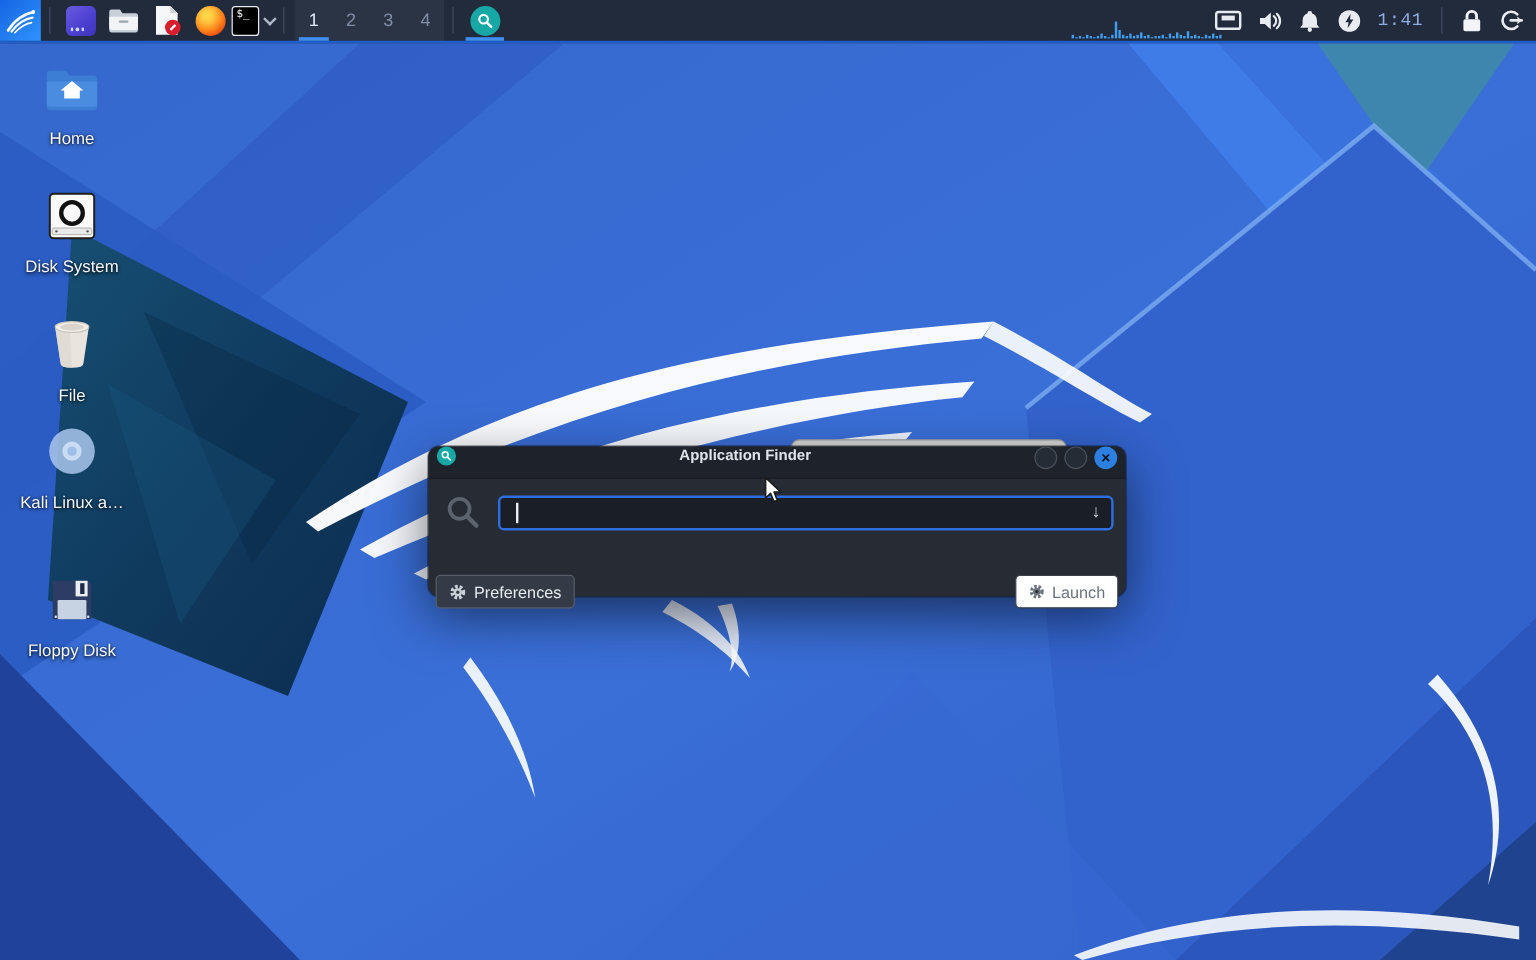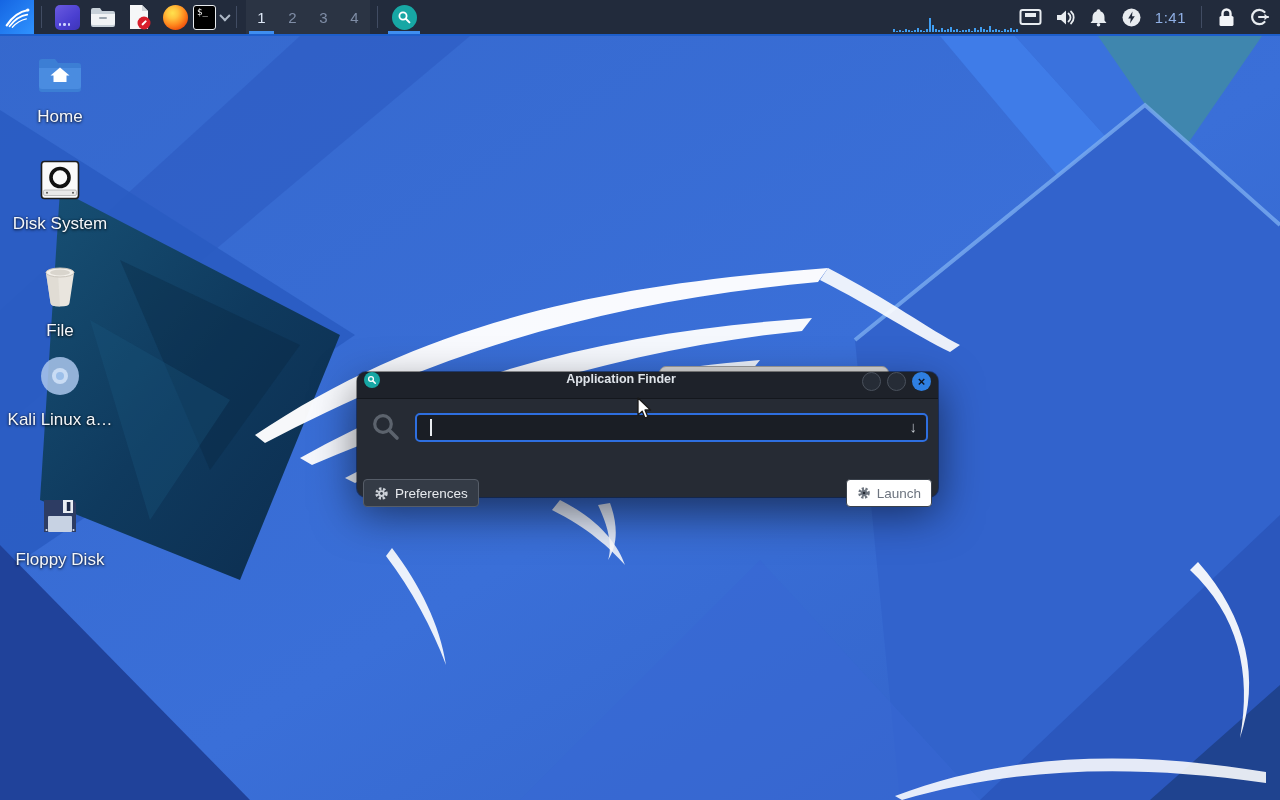--- a/index.html
+++ b/index.html
@@ -35,32 +35,32 @@
   .ws-group { display:flex; height:34px; background:rgba(255,255,255,0.045); margin-left:2px; }
   .ws-btn { width:31px; height:34px; display:flex; align-items:center; justify-content:center; font-size:15px; color:#7f8da6; position:relative; }
   .ws-btn.active { color:#dde7f5; }
   .ws-btn.active::after, .appfinder-btn.active::after {
     content:""; position:absolute; left:3px; right:3px; bottom:0; height:3px; background:#3f8ef0;
   }
   .appfinder-btn { width:38px; }
   .teal-circle { width:25px; height:25px; border-radius:50%; background:#17a7a4; display:flex; align-items:center; justify-content:center; }
   .cpu-graph { position:absolute; left:893px; bottom:2px; width:128px; height:14px; display:flex; align-items:flex-end; gap:1px; }
   .cpu-bar { width:2px; background:#3f9ef2; flex:0 0 auto; }
-  .panel-right { margin-left:auto; display:flex; align-items:center; gap:14px; padding-right:10px; }
+  .panel-right { margin-left:auto; display:flex; align-items:center; gap:14px; padding-right:10px;font-family:Liberation Mono, monospace; }
   .clock { font-size:15px; color:#8fafe4; letter-spacing:.5px; }
   .panel-right .panel-sep { margin:0 1px; }
 
   
   .dicon {
     position:absolute; left:12px; width:96px;
     display:flex; flex-direction:column; align-items:center; gap:15px;
     z-index:10; cursor:default;
   }
   .dicon .dlabel {
-    font-size:17px; color:#f4f7fb; text-align:center; line-height:1.1;
+    font-size:14px; color:#f4f7fb; text-align:center; line-height:1.1;
     text-shadow:0 1px 3px rgba(0,0,0,.75), 0 0 2px rgba(0,0,0,.5);
     white-space:nowrap;
   }
 
   
   .behind-window {
     position:absolute; left:659px; top:366px; width:230px; height:14px;
     background:#d6d6d6; border:1px solid #9c9c9c; border-radius:7px 7px 0 0; z-index:90;
   }
 
@@ -314,21 +314,21 @@
   <span class="dlabel">File</span>
 </div>
 <div class="dicon" style="top:356px">
   <svg width="40" height="40" viewBox="0 0 40 40">
     <circle cx="20" cy="20" r="19" fill="#aac6ec" opacity=".85"></circle>
     <circle cx="20" cy="20" r="8" fill="#c9dcf4"></circle>
     <circle cx="20" cy="20" r="4" fill="#9cbfe9"></circle>
   </svg>
   <span class="dlabel">Kali Linux a…</span>
 </div>
-<div class="dicon" style="top:496px">
+<div class="dicon" style="top:480px">
   <svg width="40" height="40" viewBox="0 0 40 40">
     <path d="M4,4 h29 l3,3 v29 H4 Z" fill="#2d3c63"></path>
     <rect x="23" y="4" width="10" height="13" fill="#e9edf3"></rect>
     <rect x="26.8" y="6" width="3.6" height="9" fill="#1d2a48"></rect>
     <rect x="8" y="20" width="24" height="16" rx="1" fill="#c7d2e3"></rect>
     <circle cx="6.5" cy="34" r="1" fill="#dfe6f0"></circle>
       <circle cx="33.5" cy="34" r="1" fill="#dfe6f0"></circle>
   </svg>
   <span class="dlabel">Floppy Disk</span>
 </div>

